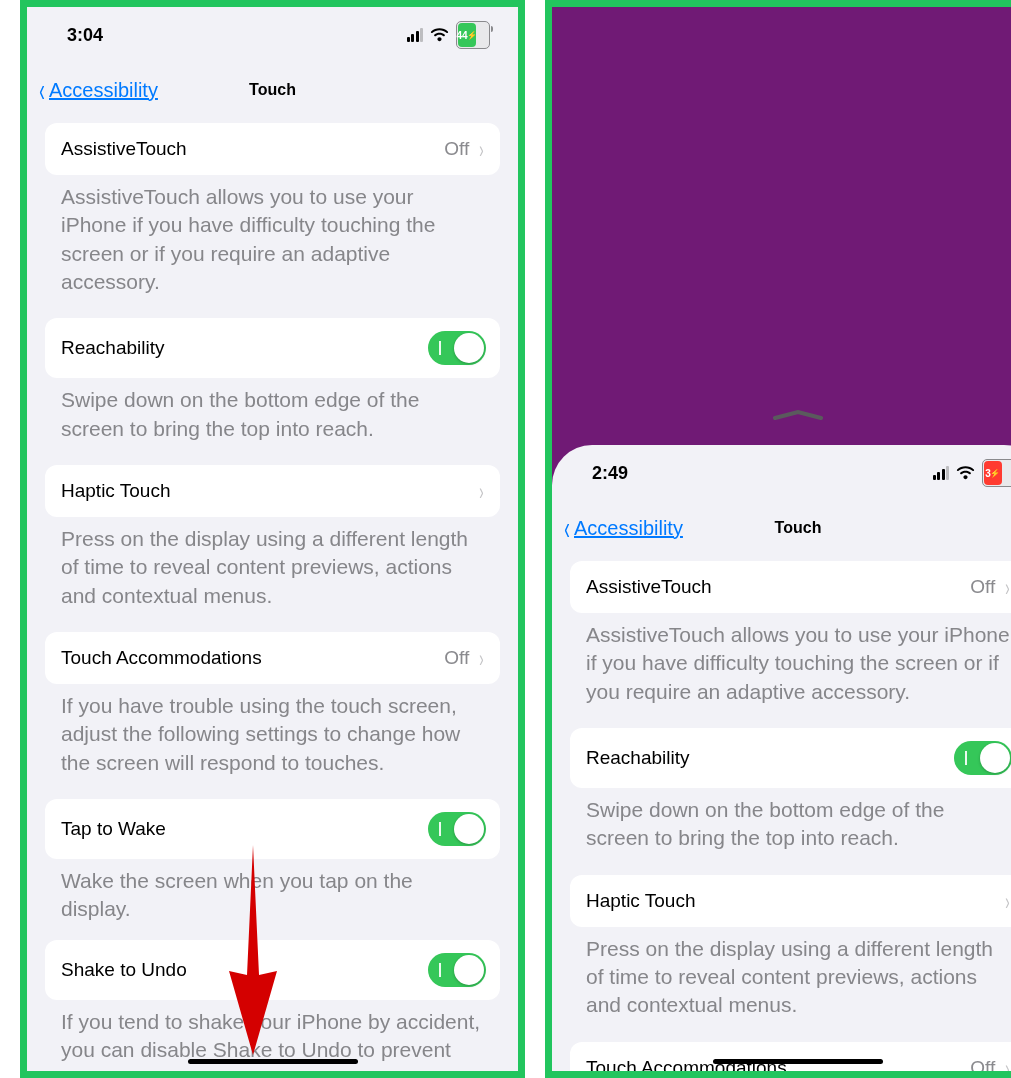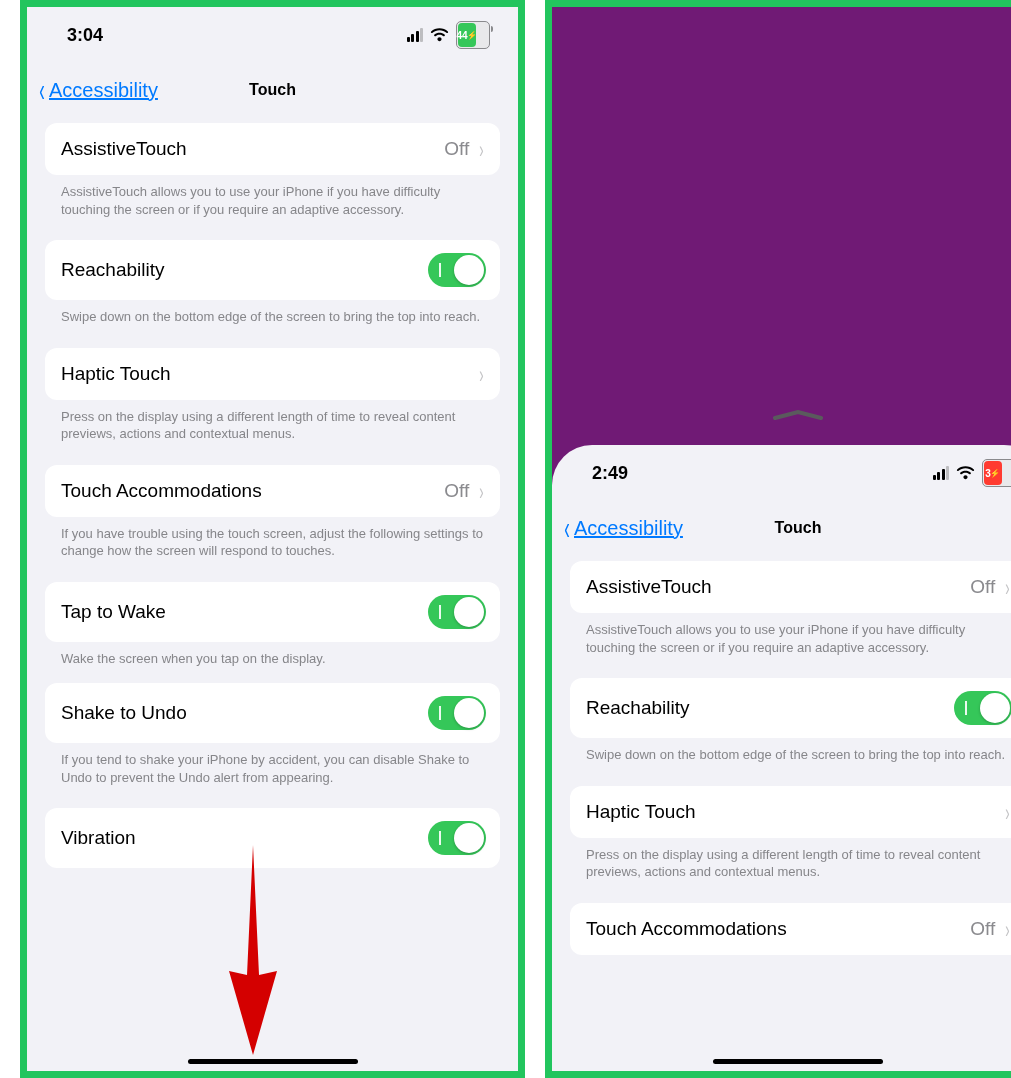--- a/index.html
+++ b/index.html
@@ -129,21 +129,21 @@
     align-items: center;
     justify-content: space-between;
     font-size: 19px;
     color: #000;
     margin-top: 0;
   }
   .cell .label { font-weight: 400; }
   .cell .right { display: flex; align-items: center; gap: 8px; color: #8a8a8e; font-size: 19px; justify-content: flex-end; }
   .chevron-icon { color: #c5c5c7; font-size: 26px; line-height: 1; transform: scaleX(0.5) scaleY(0.95); display:inline-block; font-weight:300; }
   .desc {
-    font-size: 13px;
+    font-size: 21px;
     color: #86868a;
     padding: 8px 16px 22px 16px;
     line-height: 1.35;
   }
   .desc.tight-bottom { padding-bottom: 16px; }
   .toggle {
     width: 58px; height: 34px;
     border-radius: 17px;
     position: relative;
     background: #e9e9eb;

